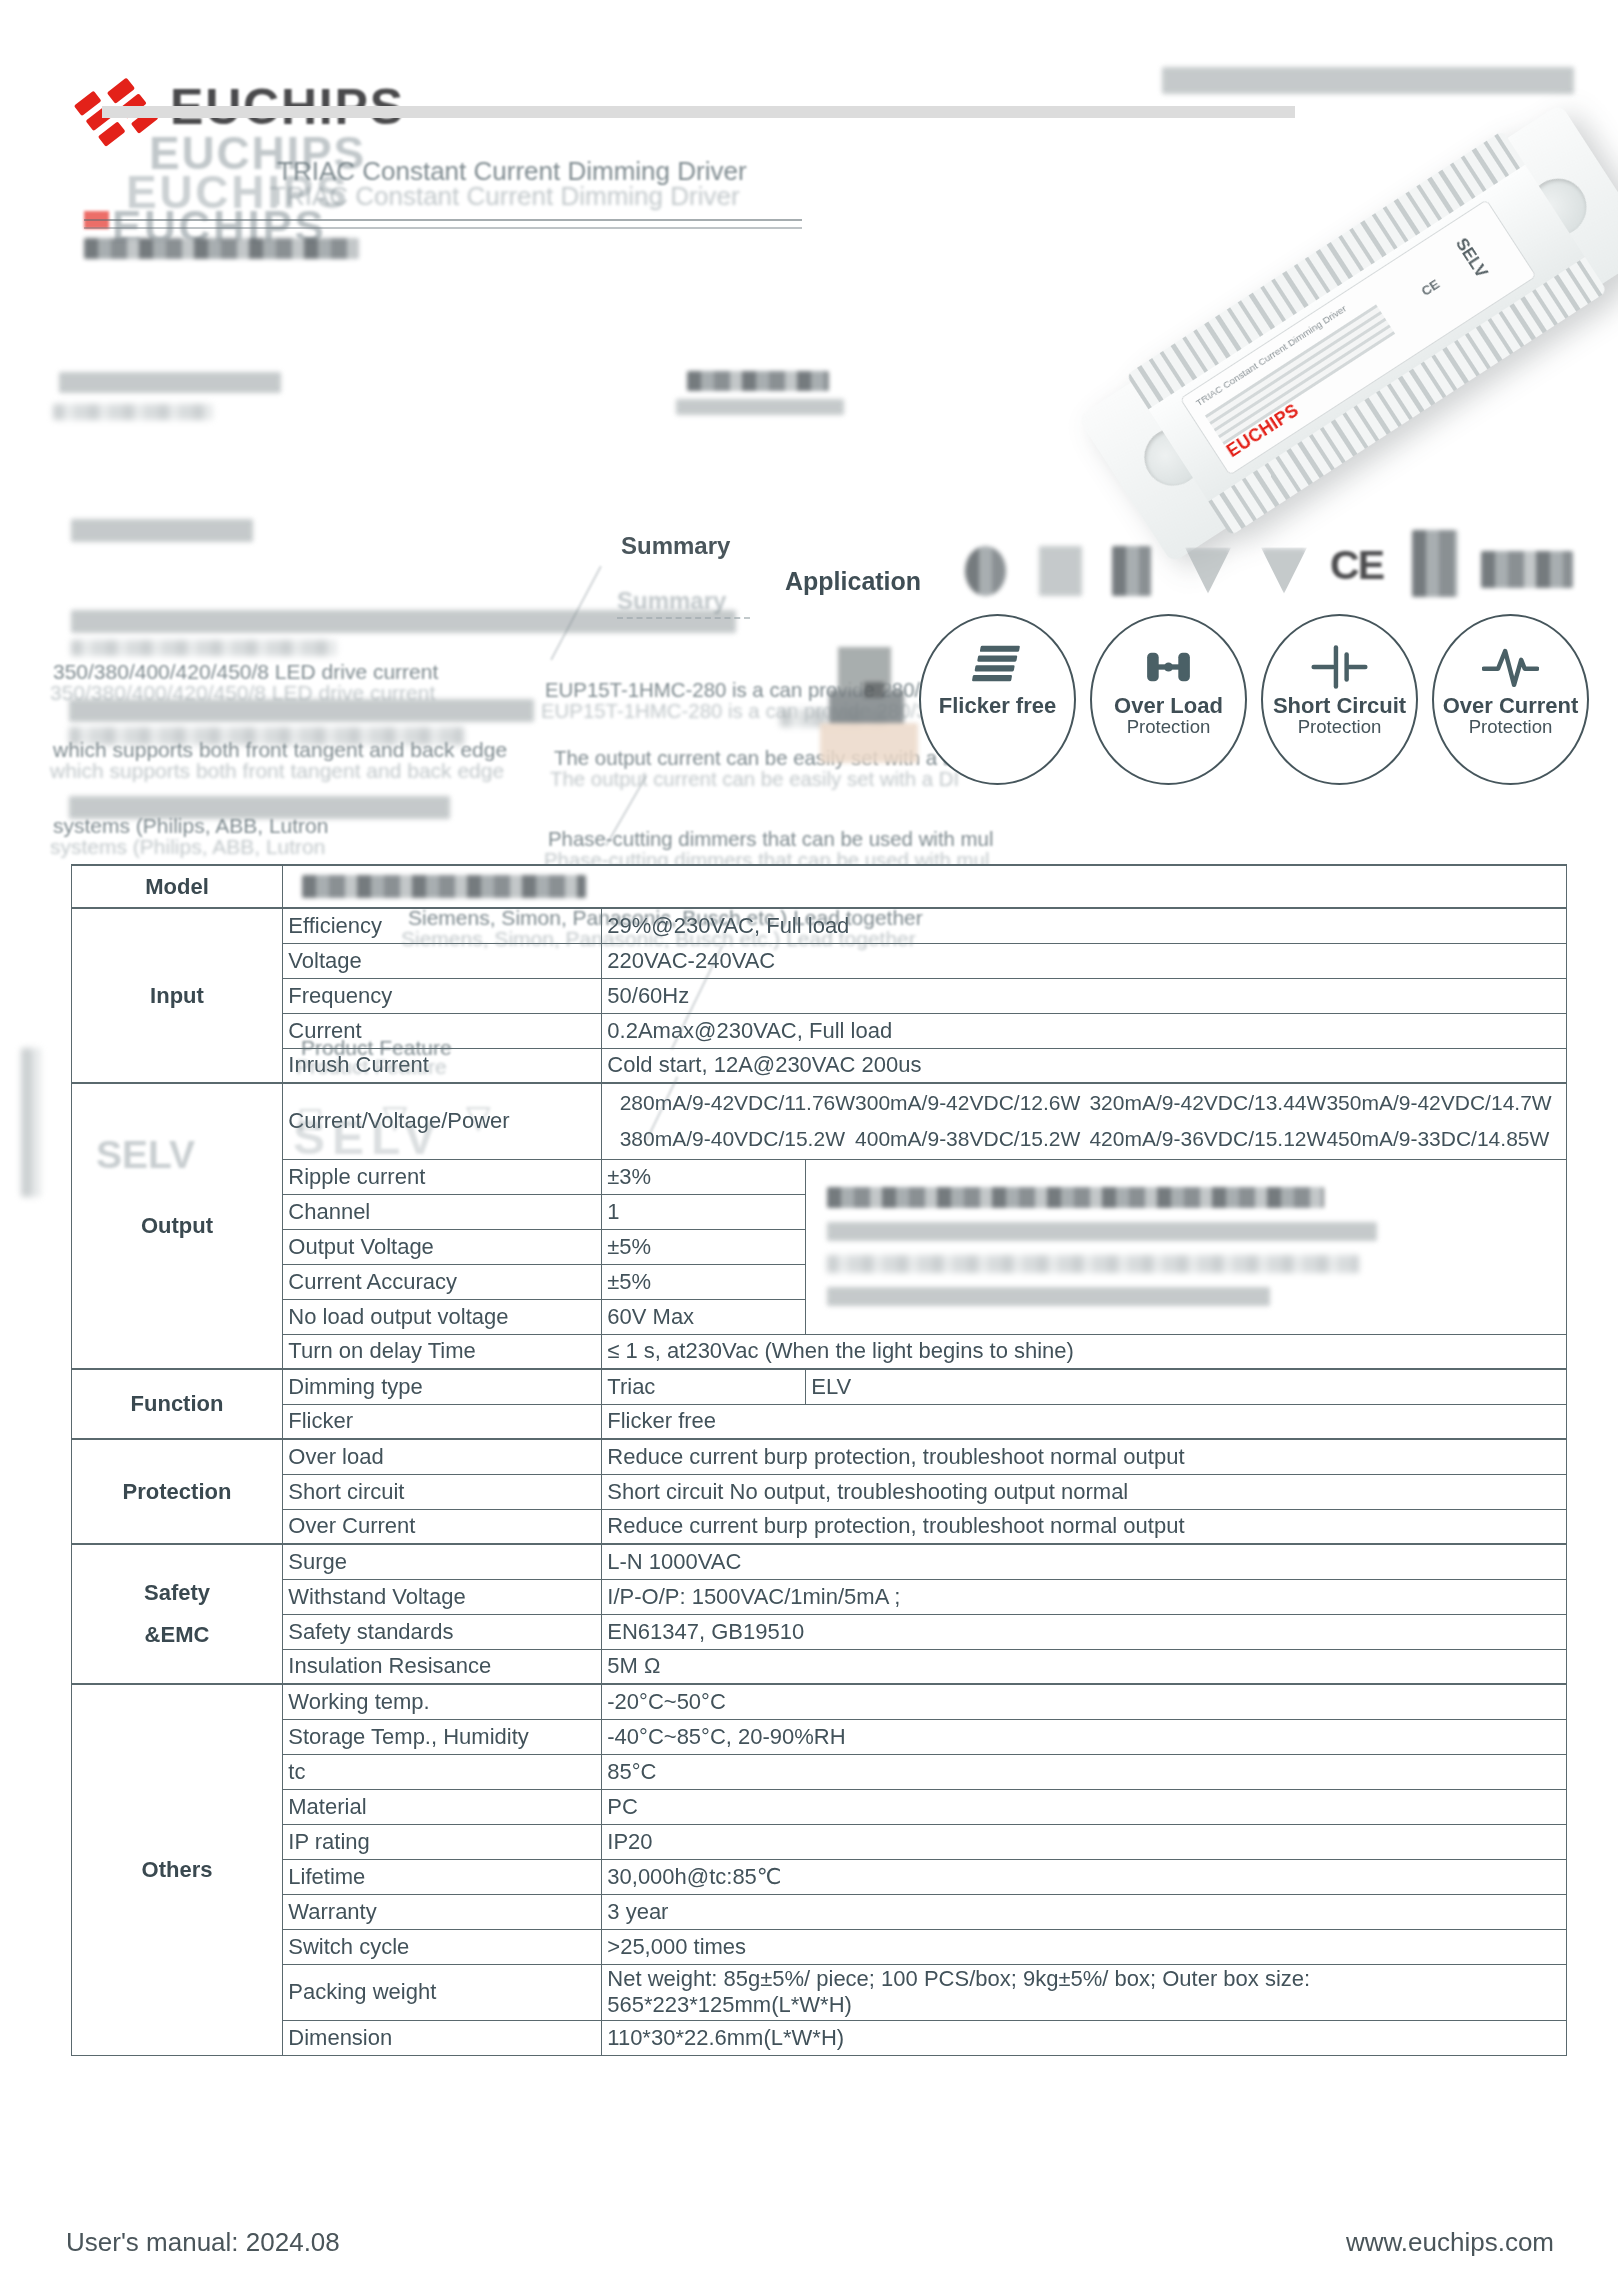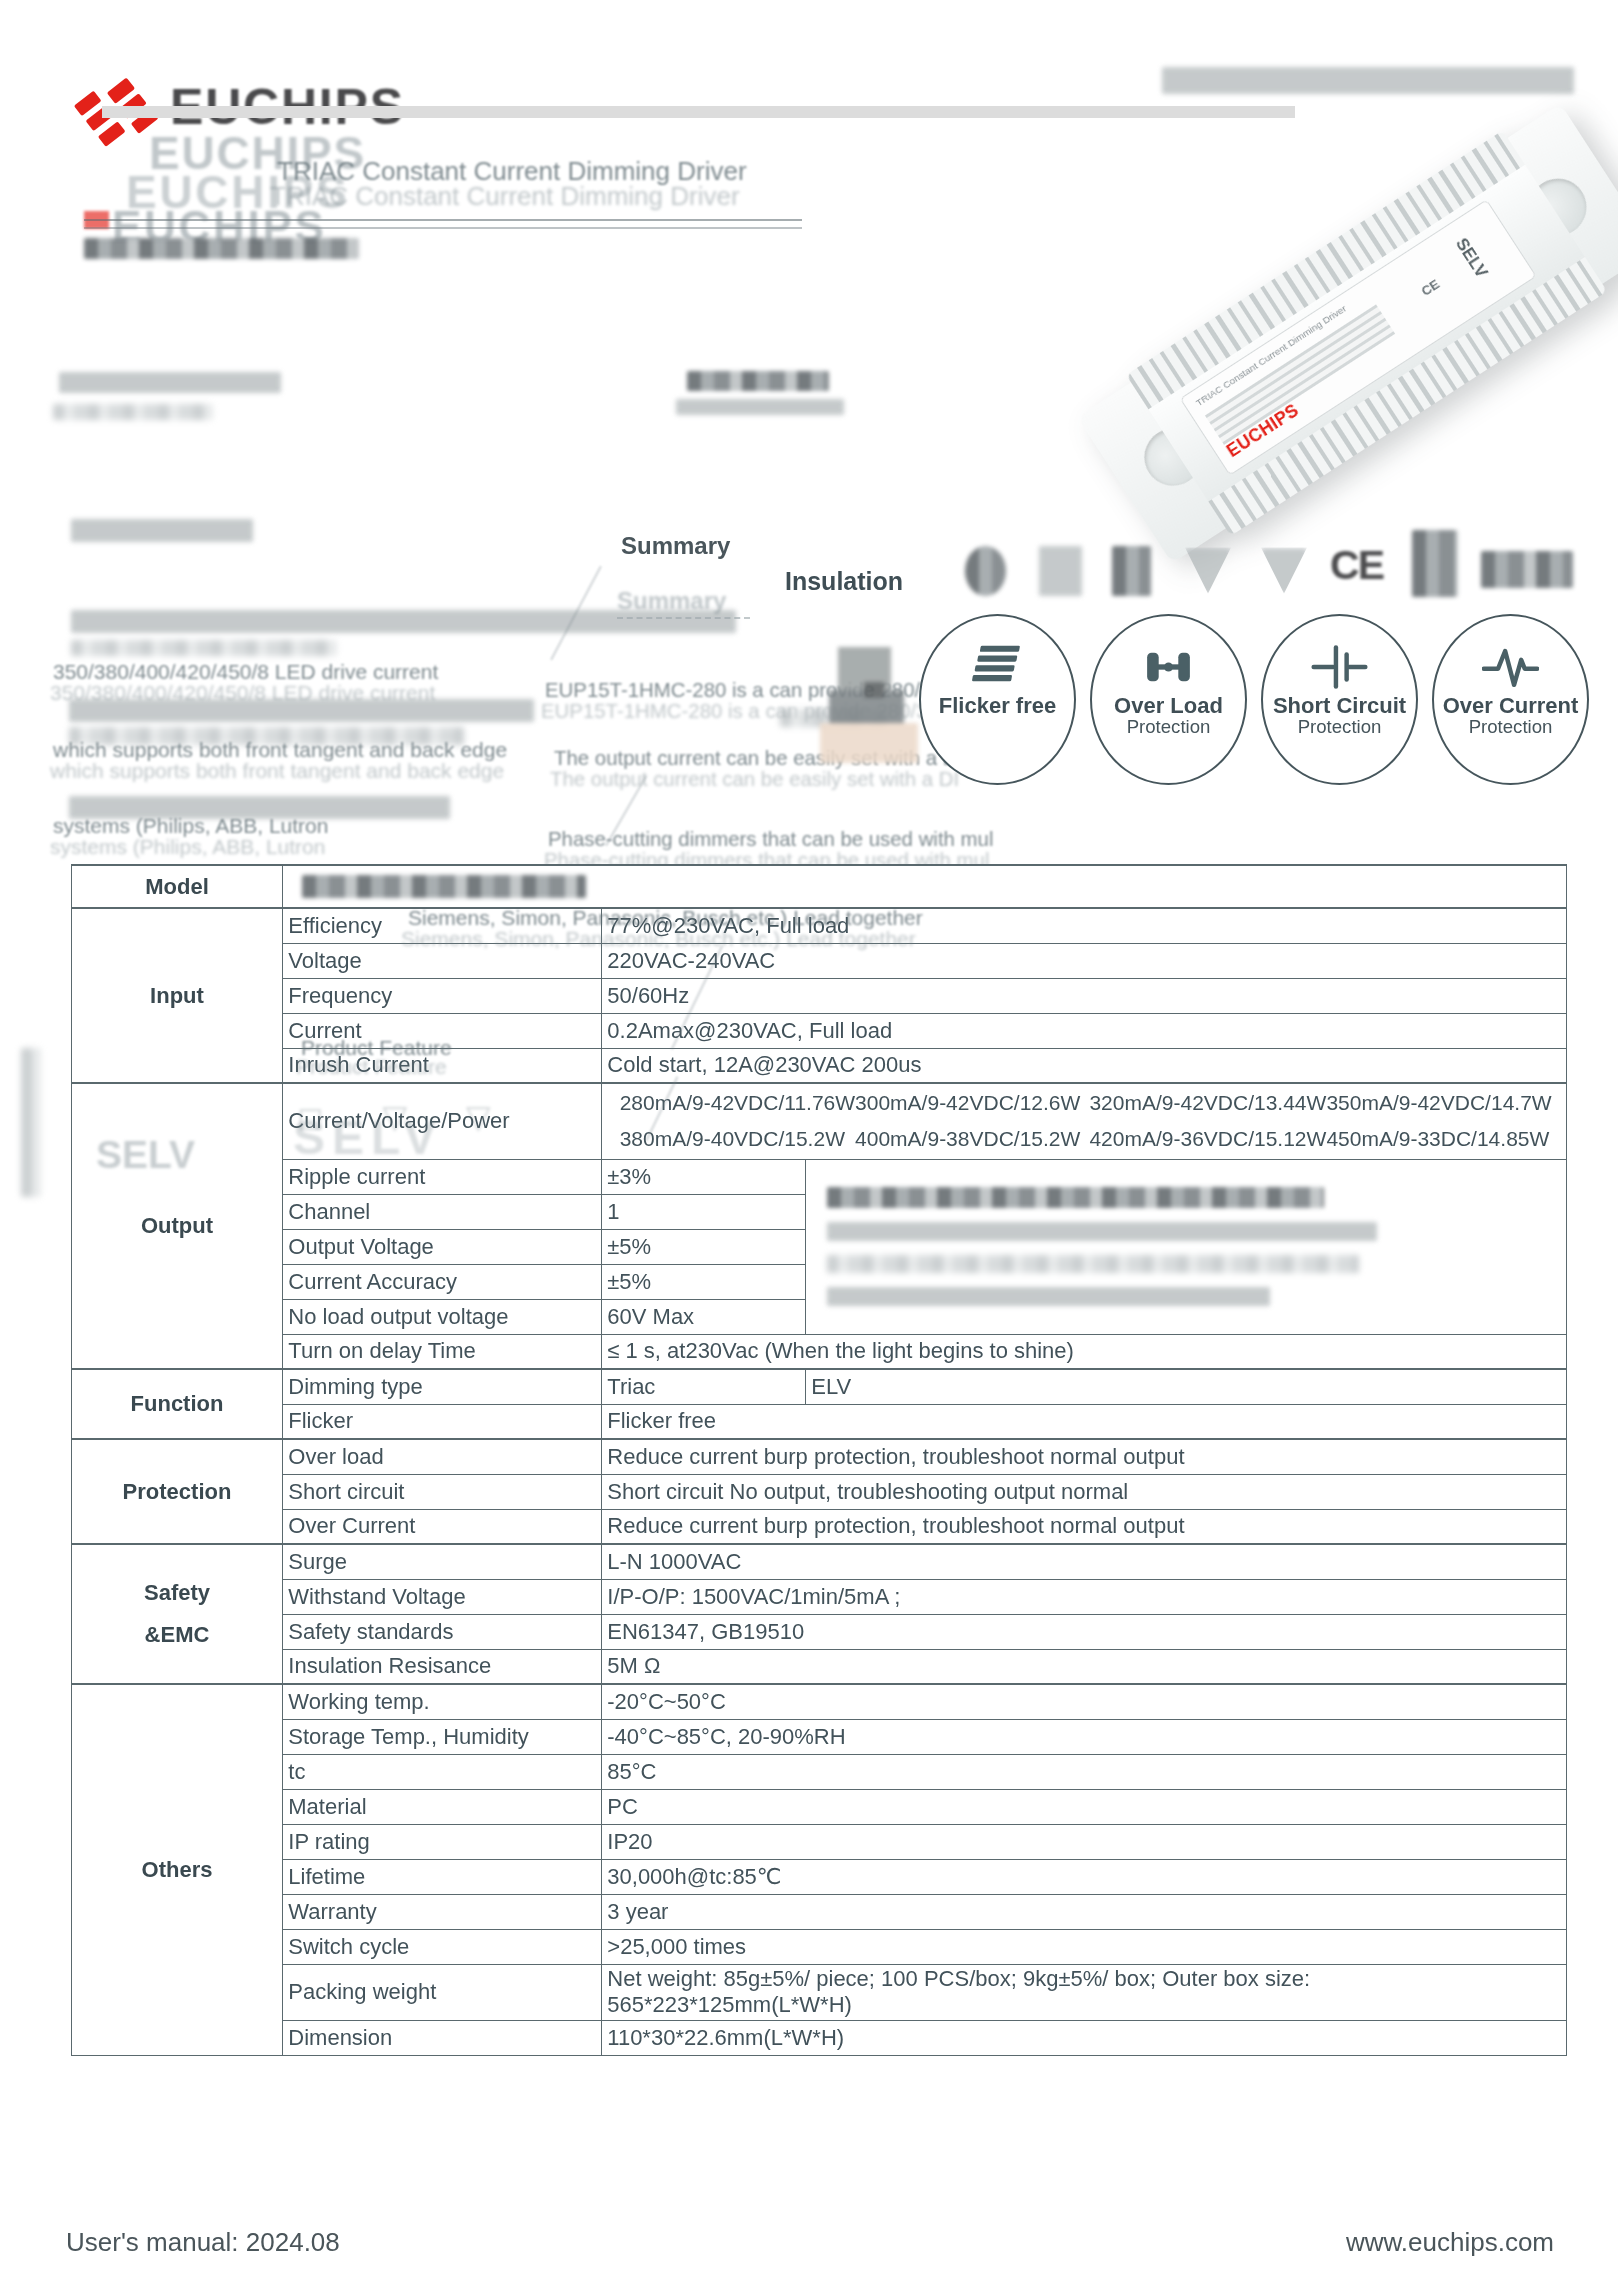--- a/index.html
+++ b/index.html
@@ -167,21 +167,21 @@
   <div class="abs ghost2" style="left:541px;top:700px;font-size:20.4px;">EUP15T-1HMC-280 is a can provide 280/3</div>
   <div class="abs px-soft" style="left:780px;top:709px;width:106px;height:17.7px;"></div>
   <div class="abs ghost" style="left:554px;top:747px;font-size:20.4px;">The output current can be easily set with a DI</div>
   <div class="abs ghost2" style="left:550px;top:768px;font-size:20.4px;">The output current can be easily set with a DI</div>
   <div class="abs ghost" style="left:548px;top:828px;font-size:20.4px;">Phase-cutting dimmers that can be used with mul</div>
   <div class="abs ghost2" style="left:544px;top:849px;font-size:20.4px;">Phase-cutting dimmers that can be used with mul</div>
 
   <div class="abs scratch" style="left:575px;top:560px;width:1.8px;height:106px;transform:rotate(28deg);"></div>
   <div class="abs scratch" style="left:625px;top:771px;width:1.8px;height:80px;transform:rotate(30deg);"></div>
 
-  <div class="abs app-heading" style="left:785px;top:567px;">Insulation</div>
+  <div class="abs app-heading" style="left:785px;top:567px;">Application</div>
   <div class="abs mosaic" style="left:811px;top:647px;width:146px;height:137px;">
     <div style="left:26.6px;top:0;width:53px;height:44px;background:#9aa0a0;"></div>
     <div style="left:17.7px;top:43px;width:75px;height:35px;background:#7d8487;"></div>
     <div style="left:8.9px;top:76px;width:98px;height:40px;background:#ecd9c9;"></div>
     <div style="left:53px;top:35px;width:19.5px;height:16px;background:#555a5c;"></div>
   </div>
 
   <div class="abs" style="left:965px;top:537px;width:621px;height:71px;">
     <div class="abs px-dark" style="left:0;top:8.9px;width:41px;height:50px;border-radius:50%;"></div>
     <div class="abs px-blur" style="left:74px;top:8.9px;width:43px;height:50px;"></div>
@@ -264,21 +264,21 @@
           <tr style="height:43px;" class="gtop">
         <th class="group">Model</th>
         <td colspan="3">
           <div class="px-dark" style="width:284px;height:23px;margin-left:14px;"></div>
         </td>
       </tr>
 
       <tr style="height:35px;" class="gtop">
         <th class="group" rowspan="5">Input</th>
         <td class="prop">Efficiency</td>
-        <td class="val" colspan="2">77%@230VAC, Full load</td>
+        <td class="val" colspan="2">29%@230VAC, Full load</td>
       </tr>
       <tr style="height:35px;">
         <td class="prop">Voltage</td>
         <td class="val" colspan="2">220VAC-240VAC</td>
       </tr>
       <tr style="height:35px;">
         <td class="prop">Frequency</td>
         <td class="val" colspan="2">50/60Hz</td>
       </tr>
       <tr style="height:35px;">

